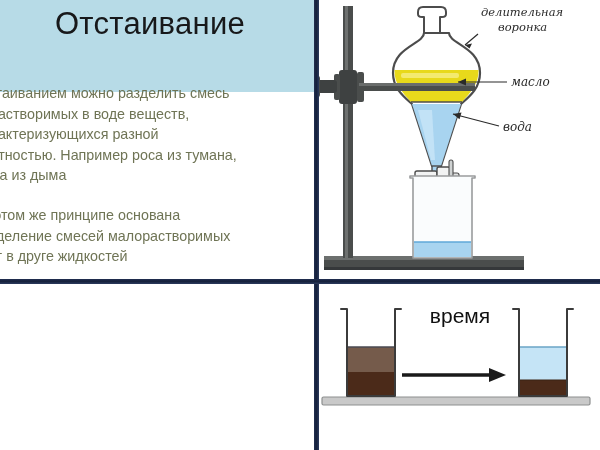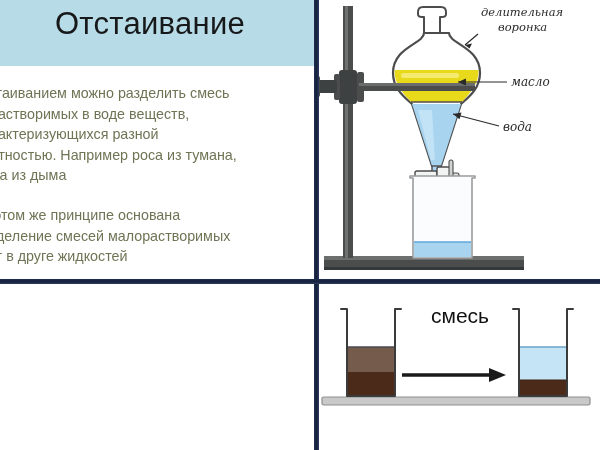--- a/index.html
+++ b/index.html
@@ -10,21 +10,21 @@
   .slide{position:relative;width:600px;height:450px;background:#fff;}
 
   
   .div-v{position:absolute;left:314px;top:0;width:5px;height:450px;
          background:linear-gradient(to right,#223052 0%,#141f3a 45%,#2b3a5e 100%);}
   .div-h{position:absolute;left:0;top:279px;width:600px;height:5px;
          background:linear-gradient(to bottom,#223052 0%,#141f3a 45%,#2b3a5e 100%);}
 
   
   .tl{position:absolute;left:0;top:0;width:314px;height:279px;overflow:hidden;background:#fff;}
-  .hdr{position:absolute;left:0;top:0;width:314px;height:66px;background:#b7dbe7;padding-left:48px;}
+  .hdr{position:absolute;left:0;top:0;width:314px;height:92px;background:#b7dbe7;padding-left:48px;}
   .hdr-title{position:absolute;left:0;top:6px;width:300px;text-align:center;
              font-size:31px;color:#17181a;letter-spacing:.3px;white-space:nowrap;}
   .body-text{position:absolute;left:-18px;top:83px;width:330px;color:#6f7455;
              font-size:14.3px;line-height:20.6px;}
   .body-text p{margin:0;}
   .body-text .gap{height:19px;}
 
   
   .tr{position:absolute;left:315px;top:0;width:281px;height:279px;overflow:hidden;background:#fff;}
   .tr svg{position:absolute;left:0;top:0;}
@@ -164,18 +164,18 @@
       </g>
 
       <g>
         <path d="M194,25 L200,25 L200,112 L248,112 L248,25 L254,25" fill="#ffffff" stroke="#3b3b3b" stroke-width="2" stroke-linejoin="round" stroke-linecap="round"></path>
         <rect x="201" y="63" width="46" height="36" fill="#c5e4f6"></rect>
         <rect x="201" y="96" width="46" height="15" fill="#4b2a19"></rect>
         <path d="M201,63 L247,63" stroke="#6aa4c6" stroke-width="1.4"></path>
         <path d="M201,96 L247,96" stroke="#3a2214" stroke-width="1.2"></path>
       </g>
     </svg>
-    <div class="vremya">смесь</div>
+    <div class="vremya">время</div>
   </div>
 
   <div class="div-v"></div>
   <div class="div-h"></div>
 </div>
 
 </body></html>

